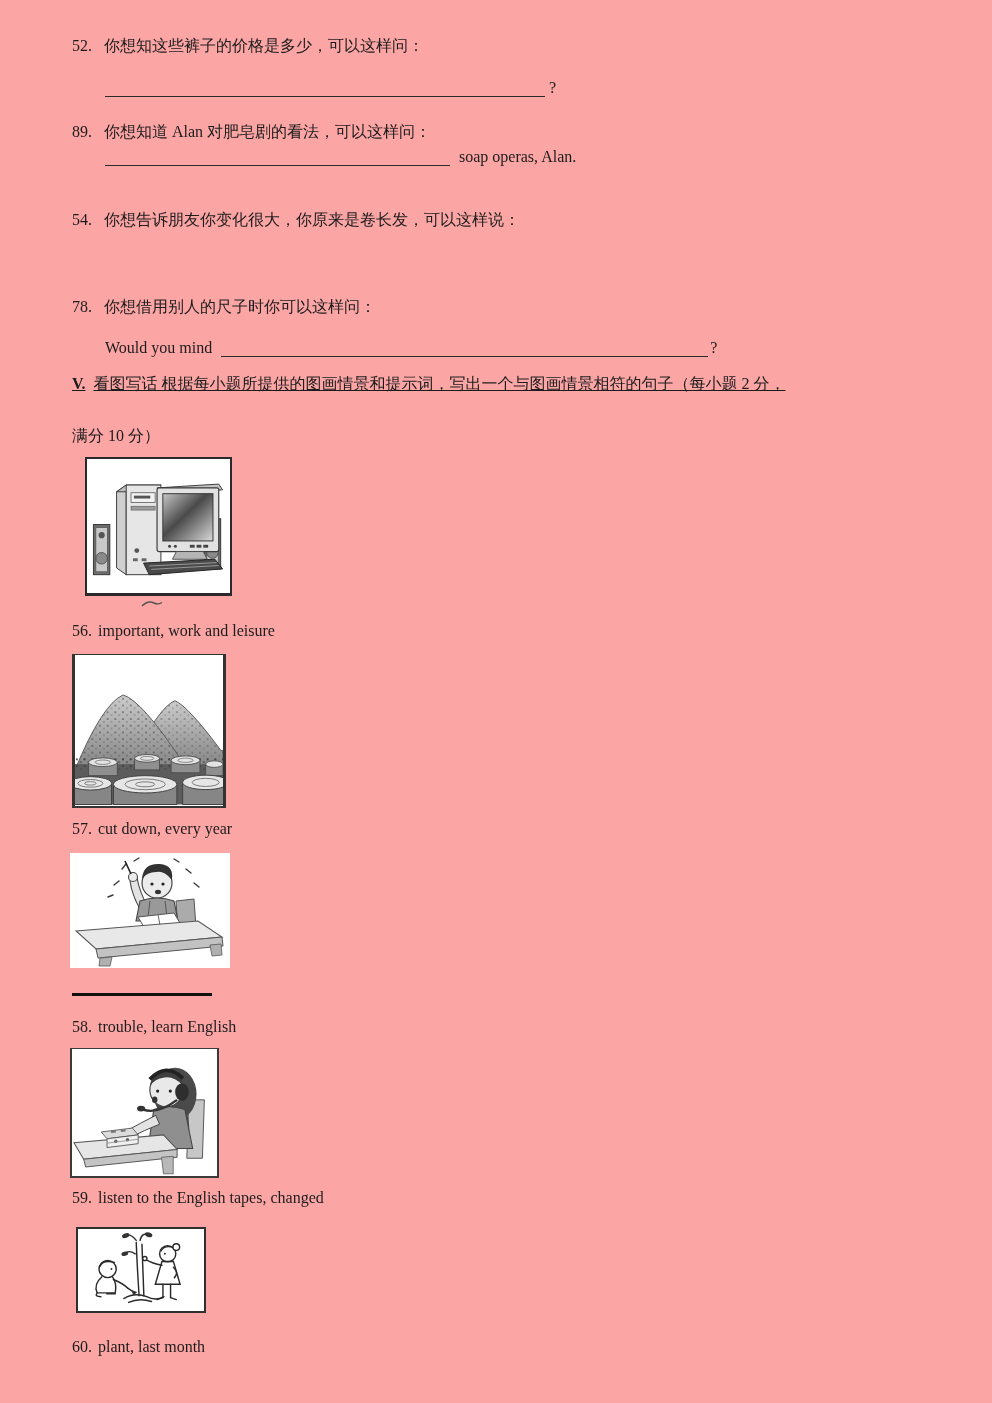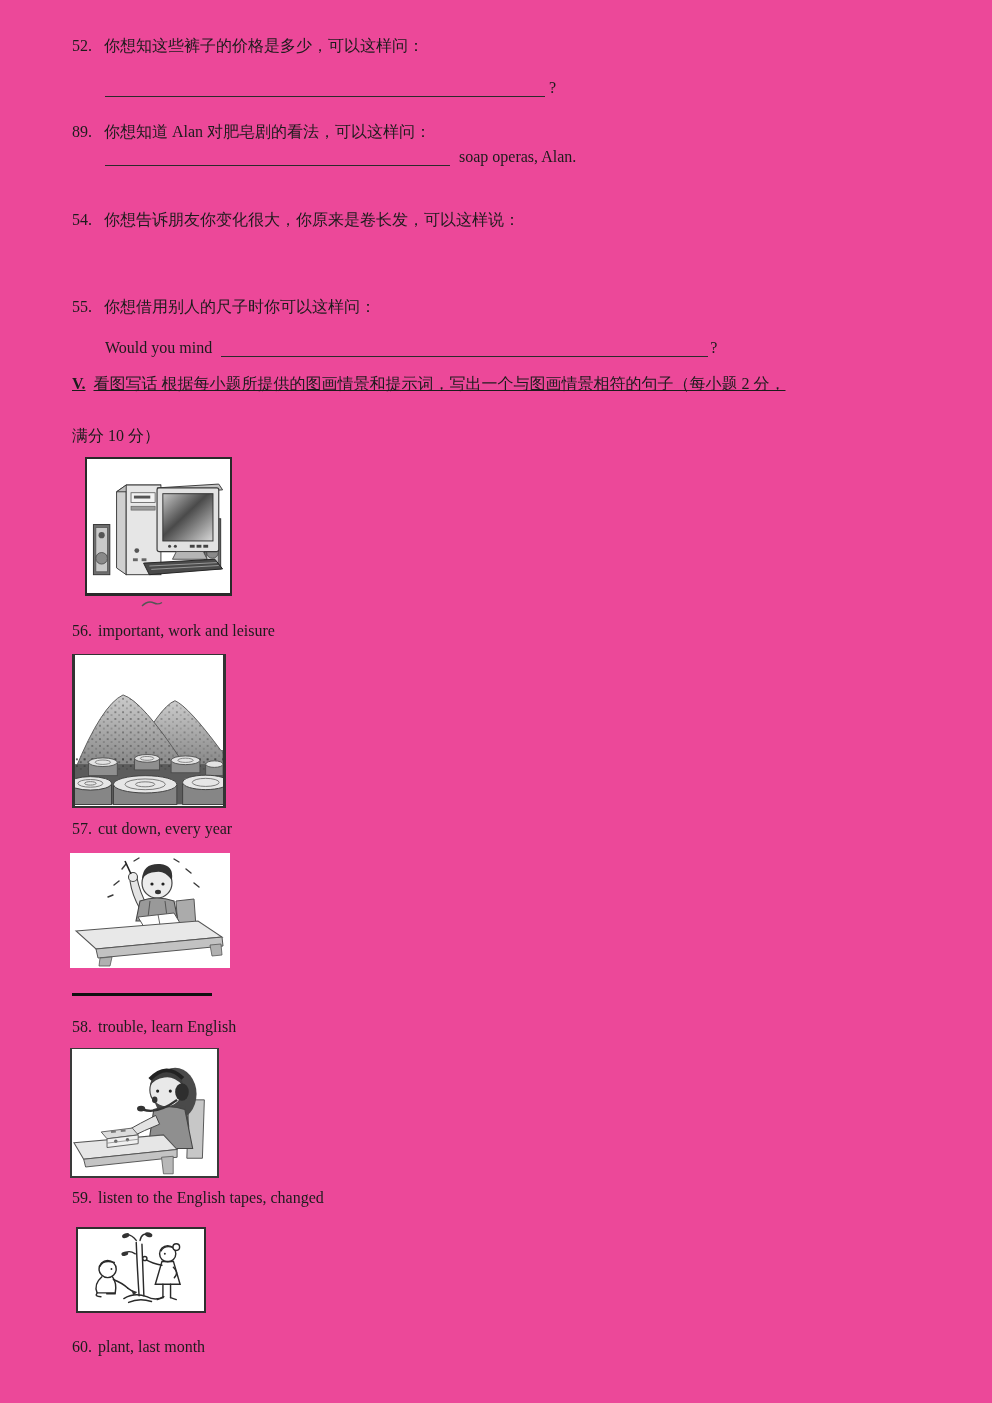--- a/index.html
+++ b/index.html
@@ -1,19 +1,19 @@
 <!DOCTYPE html>
 <html><head>
 <meta charset="utf-8">
 <style>
   html,body{margin:0;padding:0;background:#ffffff;}
   .page{
     position:relative;
     width:992px;height:1403px;
-    background:#ec4899;
+    background:#fca5a5;
     font-family:"Liberation Serif","DejaVu Serif",serif;
     color:#1c1c1c;
     font-size:16px;
     overflow:hidden;
   }
   .abs{position:absolute;white-space:nowrap;}
   .qnum{display:inline-block;min-width:28px;}
   .blank{
     display:inline-block;
     height:17px;
@@ -48,21 +48,21 @@
   <div class="abs" style="left:105px;top:148px;">
     <span class="blank" style="width:345px;"></span><span class="suffix" style="margin-left:9px;">soap operas, Alan.</span>
   </div>
 
   <div class="abs" style="left:72px;top:210px;">
     <span class="qnum">54.</span>
     <span>你想告诉朋友你变化很大，你原来是卷长发，可以这样说：</span>
   </div>
 
   <div class="abs" style="left:72px;top:297px;">
-    <span class="qnum">55.</span>
+    <span class="qnum">78.</span>
     <span>你想借用别人的尺子时你可以这样问：</span>
   </div>
   <div class="abs" style="left:105px;top:339px;">
     <span>Would you mind</span><span class="blank" style="width:487px;margin-left:9px;"></span><span class="suffix" style="margin-left:2px;">?</span>
   </div>
 
   <div class="abs" style="left:72px;top:374px;text-decoration:underline;">
     <span class="v-label">V.</span><span>看图写话 根据每小题所提供的图画情景和提示词，写出一个与图画情景相符的句子（每小题 2 分，</span>
   </div>
   <div class="abs" style="left:72px;top:426px;">

